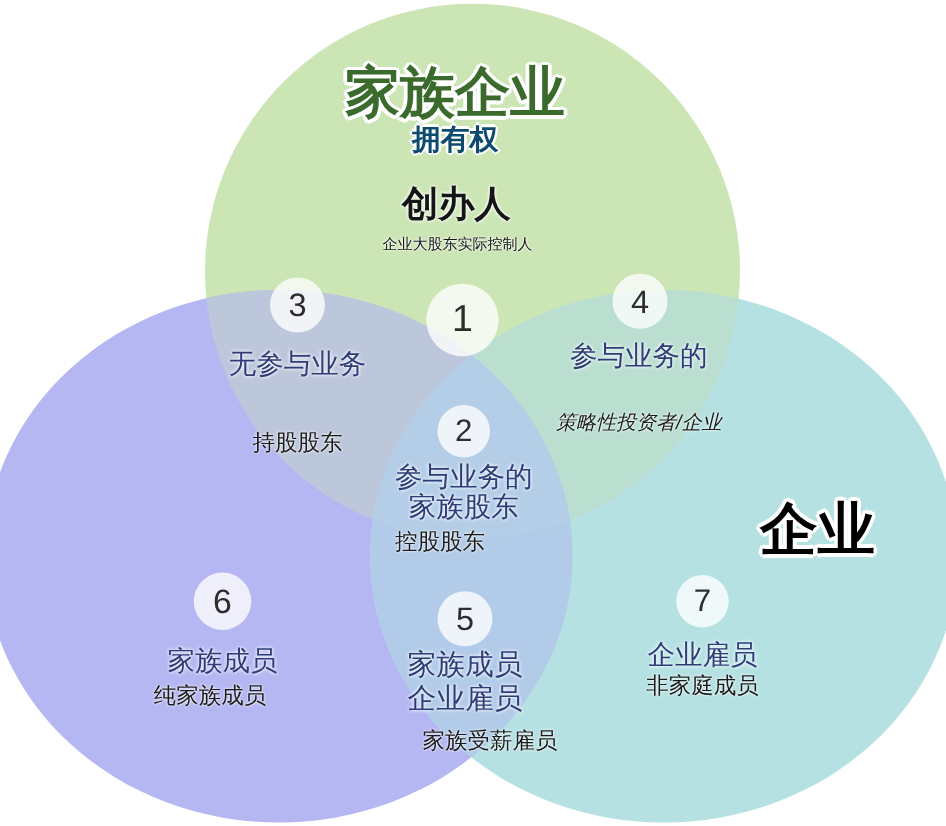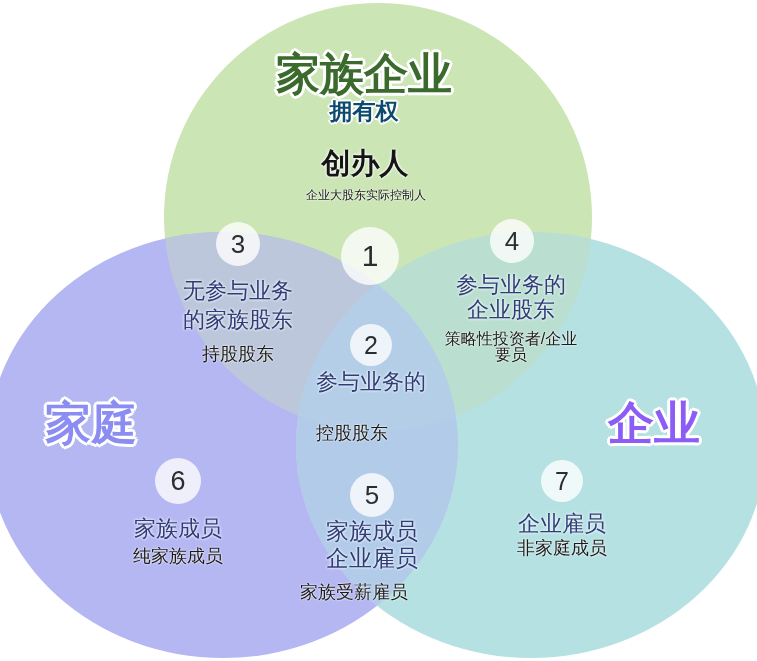--- a/index.html
+++ b/index.html
@@ -50,21 +50,21 @@
     color: #151515;
     text-shadow: 0 0 3px #fff, 0 0 3px #fff;
     text-align: center;
   }
   .founder-desc {
     font-size: 12px;
     color: #161616;
     text-shadow: 0 0 2px #fff, 0 0 2px #fff;
   }
   .family-name { color: #8b8df3; }
-  .business-name { color: #8b5cf6; }
+  .business-name { color: #000000; }
 
   .badge {
     position: absolute;
     border-radius: 50%;
     background: rgba(255, 255, 255, 0.78);
     display: flex;
     align-items: center;
     justify-content: center;
     color: #2d2d2d;
     font-weight: 500;
@@ -115,21 +115,20 @@
         <ellipse cx="531" cy="445" rx="235" ry="213" fill="#b4cee7"></ellipse>
       </g>
     </g>
   </svg>
 
   <div class="lbl fb-title" style="left:364px; top:45px;">家族企业</div>
   <div class="lbl fb-sub" style="left:364px; top:96px;">拥有权</div>
   <div class="lbl founder" style="left:365px; top:144px;">创办人</div>
   <div class="lbl founder-desc" style="left:366px; top:187px;">企业大股东实际控制人</div>
 
-  <div class="lbl circle-name family-name" style="left:91px; top:398px;">家庭</div>
   <div class="lbl circle-name business-name" style="left:654px; top:398px;">企业</div>
 
   <div class="badge" style="left:341px; top:227px; width:58px; height:58px; font-size:30px;">
     <span>1</span>
   </div>
   <div class="badge" style="left:350px; top:324px; width:42px; height:42px; font-size:25px;">
     <span>2</span>
   </div>
   <div class="badge" style="left:216px; top:222px; width:44px; height:44px; font-size:26px;">
     <span>3</span>
@@ -142,54 +141,52 @@
   </div>
   <div class="badge" style="left:155px; top:458px; width:46px; height:46px; font-size:27px;">
     <span>6</span>
   </div>
   <div class="badge" style="left:541px; top:460px; width:42px; height:42px; font-size:25px;">
     <span>7</span>
   </div>
 
   <div class="lbl rtitle" style="left:238px; top:276px; line-height:29px;">
     <div>无参与业务</div>
-    <div>的家族股东</div>
   </div>
   <div class="lbl rsub" style="left:238px; top:345px;">
     <div>持股股东</div>
   </div>
 
   <div class="lbl rtitle" style="left:511px; top:272px; line-height:25px;">
     <div>参与业务的</div>
-    <div>企业股东</div>
   </div>
-  <div class="lbl rsub" style="left:511px; top:331px; font-size:16px; line-height:16px;">
+  <div class="lbl rsub" style="left:511px; top:331px; font-size:16px; line-height:16px;font-style:italic;">
     <div>策略性投资者/企业</div>
-    <div>要员</div>
   </div>
 
   <div class="lbl rtitle" style="left:371px; top:370px; line-height:24px;">
     <div>参与业务的</div>
+    <div>家族股东</div>
   </div>
   <div class="lbl rsub" style="left:352px; top:424px;font-family:Liberation Serif, serif;">
     <div>控股股东</div>
   </div>
 
   <div class="lbl rtitle" style="left:178px; top:515px;">
     <div>家族成员</div>
   </div>
-  <div class="lbl rsub" style="left:178px; top:547px;">
+  <div class="lbl rsub" style="left:168px; top:547px;">
     <div>纯家族成员</div>
   </div>
 
   <div class="lbl rtitle" style="left:372px; top:518px; font-size:23px; line-height:27px;">
     <div>家族成员</div>
     <div>企业雇员</div>
   </div>
-  <div class="lbl rsub" style="left:354px; top:583px;">
+  <div class="lbl rsub" style="left:392px; top:583px;">
     <div>家族受薪雇员</div>
   </div>
 
   <div class="lbl rtitle" style="left:562px; top:510px;">
     <div>企业雇员</div>
   </div>
   <div class="lbl rsub" style="left:562px; top:539px;">
     <div>非家庭成员</div>
   </div>
 

